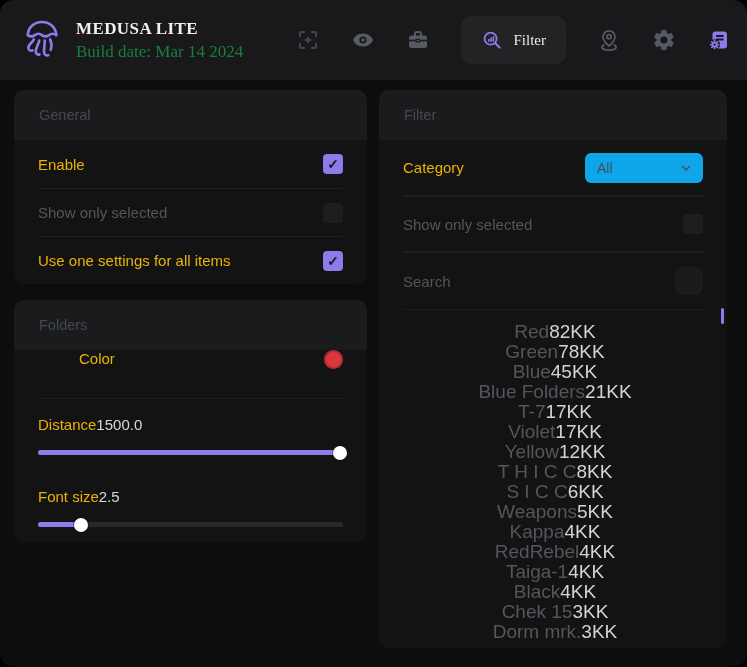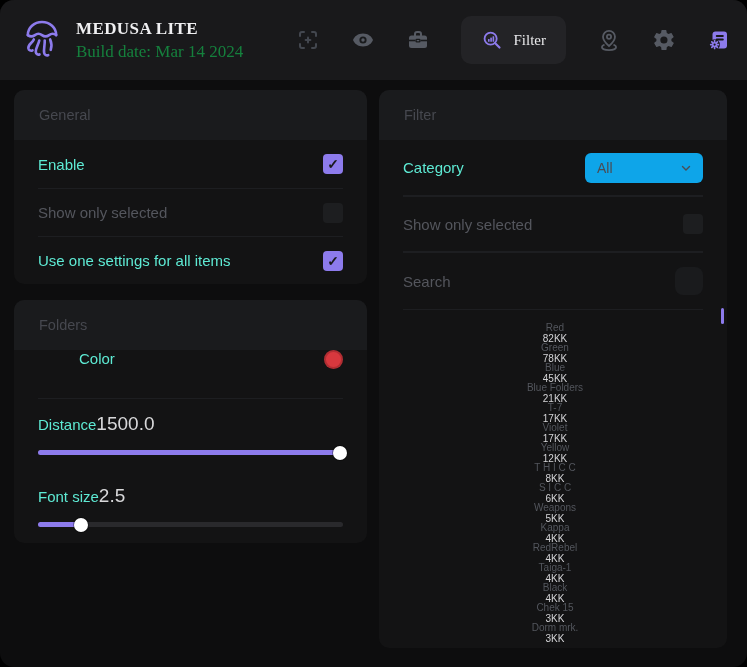--- a/index.html
+++ b/index.html
@@ -36,40 +36,40 @@
     font-size:14.5px; color:#46484f;
   }
   .card-left-1 { left:14px; top:90px; width:353px; }
   .card-left-2 { left:14px; top:300px; width:353px; }
   .card-right  { left:379px; top:90px; width:348px; height:558px; }
   .card-body { padding:0 24px; }
   .row {
     height:48px; display:flex; align-items:center; justify-content:space-between;
   }
   .row + .row { border-top:1px solid #1d1e21; }
-  .row-label { font-size:15px; color:#5eead4; }
+  .row-label { font-size:15px; color:#eab308; }
   .row-label.dim { color:#54565d; }
   
   .checkbox {
     width:20px; height:20px; border-radius:4px; background:#1d1e20;
     display:flex; align-items:center; justify-content:center;
     font-size:14px; font-weight:bold; color:#1a1a1c; cursor:pointer;
     flex:0 0 auto;
   }
   .checkbox.checked { background:#8d7bec; }
   
   .settings-body > div + div { border-top:1px solid #1d1e21; }
   .color-row { height:48px; display:flex; align-items:flex-start; justify-content:space-between;margin-left:41px; }
   .color-swatch {
     width:19px; height:19px; border-radius:50%;
     box-shadow: inset 0 0 0 2px rgba(0,0,0,.18); cursor:pointer;
   }
   .slider-block { padding:12px 0 16px; }
   .slider-head { display:flex; align-items:center; justify-content:flex-start; height:26px; }
-  .slider-value { font-size:19px; color:#d8d8da; }
+  .slider-value { font-size:15px; color:#d8d8da; }
   .slider-track {
     position:relative; height:5px; border-radius:3px; background:#29292c;
     margin-top:13px; cursor:pointer;
   }
   .slider-fill { position:absolute; left:0; top:0; bottom:0; border-radius:3px; background:#8d7bec; }
   .slider-thumb {
     position:absolute; top:50%; transform:translateY(-50%);
     width:14px; height:14px; border-radius:50%; background:#ffffff;
     box-shadow:0 0 0 1px rgba(0,0,0,.35); cursor:grab;
   }
@@ -78,22 +78,22 @@
   .filter-row.tall { height:56px; }
   .dropdown {
     width:118px; height:30px; background:#0ea5e9; border-radius:6px;
     display:flex; align-items:center; justify-content:space-between;
     padding:0 10px 0 12px; cursor:pointer;
   }
   .dropdown-value { font-size:14px; color:#4a4d55; }
   .search-box { width:28px; height:28px; border-radius:8px; background:#1a1b1d; cursor:text; }
   .item-list { padding:12px 20px 10px 24px; }
   .list-row {
-    height:20px; display:flex; align-items:center; justify-content:flex-start;
-    font-size:10px; cursor:pointer;flex-direction:column;
+    height:20px; display:flex; align-items:center; justify-content:center;
+    font-size:19px; cursor:pointer;
   }
   .list-name { color:#53565d; }
   .list-count { color:#d4d4d7; }
   .scrollbar-thumb {
     position:absolute; right:3px; top:218px; width:3px; height:16px;
     border-radius:2px; background:#8d7bec; cursor:grab;
   }
 </style>
 </head>
 <body>

